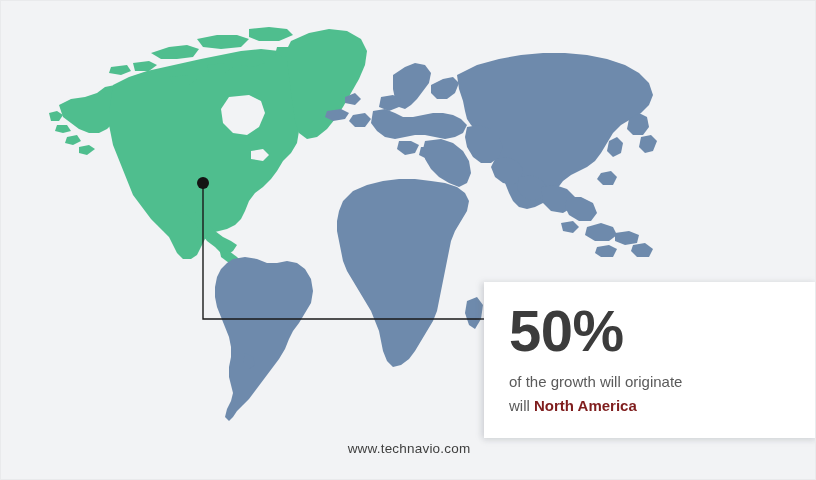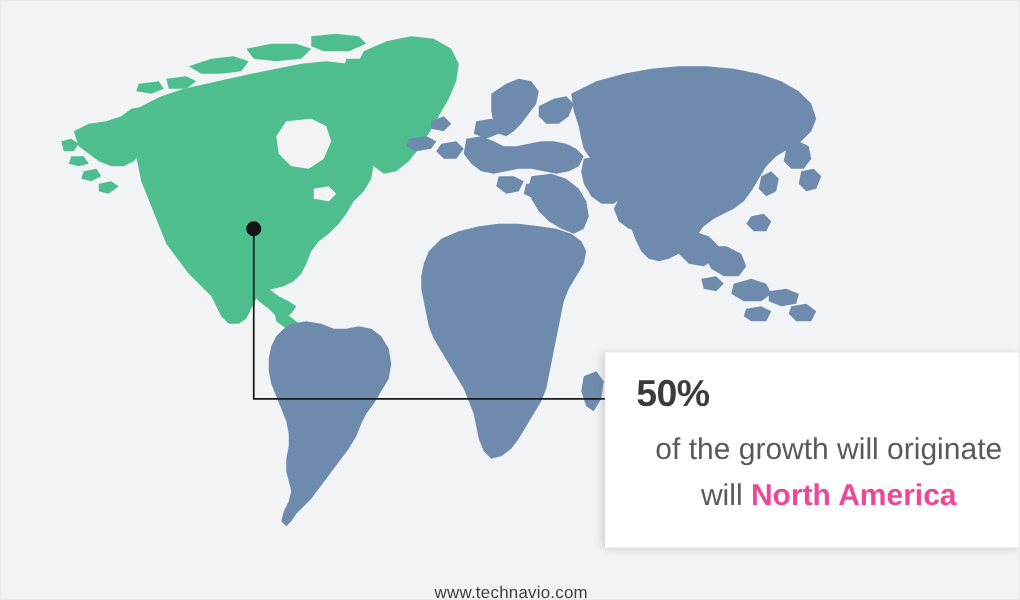--- a/index.html
+++ b/index.html
@@ -52,48 +52,47 @@
     top: 281px;
     width: 333px;
     height: 156px;
     background: #ffffff;
     box-sizing: border-box;
     padding: 18px 0 0 25px;
     box-shadow: -3px 0 6px rgba(120,125,135,0.20),
                  0 3px 6px rgba(120,125,135,0.14);
   }
   #callout-percent {
-    font-size: 30px;
+    font-size: 58px;
     font-weight: bold;
     color: #3c3c3c;
     line-height: 1.06;
     letter-spacing: -0.5px;
     margin: 0 0 9px 0;
   }
   .callout-line {
-    font-size: 24px;
+    font-size: 15px;
     color: #5a5a5a;
     line-height: 1.55;
     white-space: nowrap;
-    text-align: center;
   }
   .callout-line b {
-    color: #ec4899;
+    color: #7f1d1d;
     font-weight: bold;
   }
 
   
   #footer {
     position: absolute;
     left: 0;
     top: 440px;
     width: 816px;
     height: 40px;
     display: flex;
-    align-items: flex-end;
+    align-items: flex-start;
     justify-content: center;
   }
   #footer-url {
     font-size: 13.5px;
     color: #3f3f3f;
     letter-spacing: 0.2px;
   }
 </style>
 </head>
 <body>

